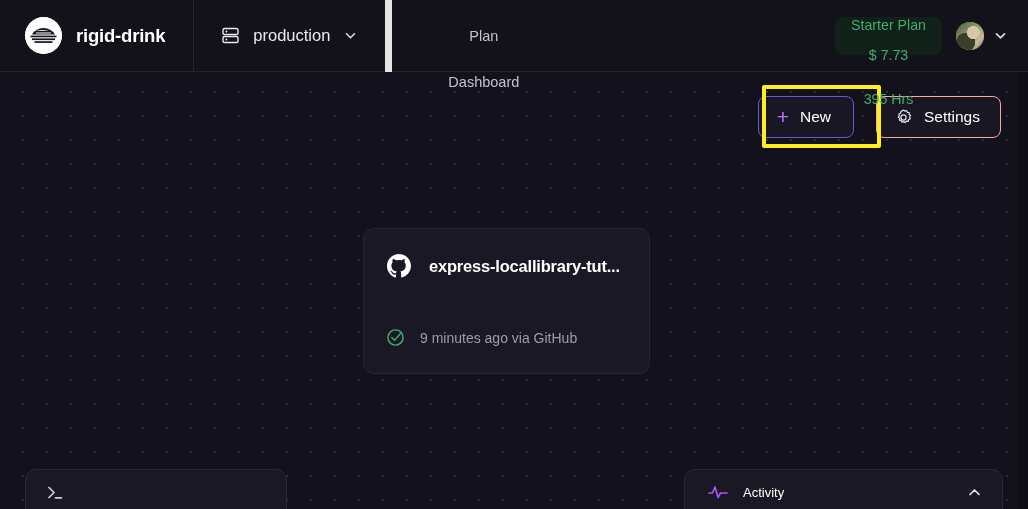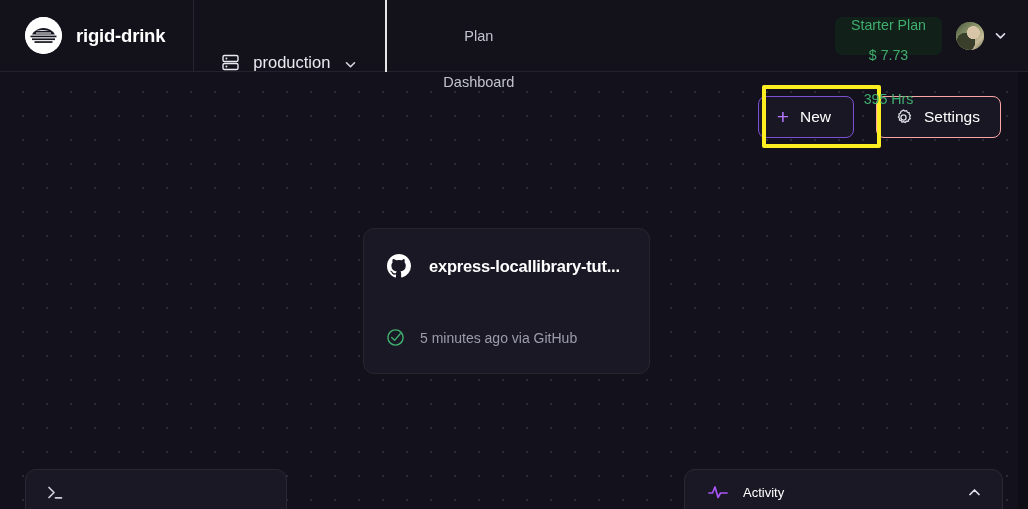--- a/index.html
+++ b/index.html
@@ -61,26 +61,26 @@
   .brand-name {
     font-size: 18.5px;
     font-weight: bold;
     color: #ffffff;
     letter-spacing: -0.2px;
     white-space: nowrap;
   }
 
   .env-switcher {
     display: flex;
-    align-items: flex-end;
+    align-items: center;
     gap: 13px;
     height: 72px;
     padding: 0 27px;
     border-left: 1px solid #25242f;
-    border-right: 2px solid #e5e5e5;
+    border-right: 7px solid #e5e5e5;
     cursor: pointer;
   }
 
   .env-label {
     font-size: 16.5px;
     color: #e9e9f0;
     white-space: nowrap;
   }
 
   .nav-links {
@@ -426,21 +426,21 @@
       </span>
       <span class="repo-name">express-locallibrary-tut...</span>
     </div>
     <div class="card-foot">
       <span>
         <svg width="19" height="19" viewBox="0 0 20 20" fill="none" stroke="#3fae6e" stroke-width="1.5">
           <circle cx="10" cy="10" r="8"></circle>
           <polyline points="6,10 9,13 15,6" stroke-linecap="round" stroke-linejoin="round"></polyline>
         </svg>
       </span>
-      <span class="card-meta">5 minutes ago via GitHub</span>
+      <span class="card-meta">9 minutes ago via GitHub</span>
     </div>
   </div>
 
   <div class="panel panel-local">
     <span>
       <svg width="21" height="19" viewBox="0 0 21 19" fill="none" stroke="#cfcfdb" stroke-width="1.7" stroke-linecap="round" stroke-linejoin="round">
         <polyline points="3,4.5 8,9.5 3,14.5"></polyline>
         <line x1="9.5" y1="14.8" x2="15.5" y2="14.8"></line>
       </svg>
     </span>

